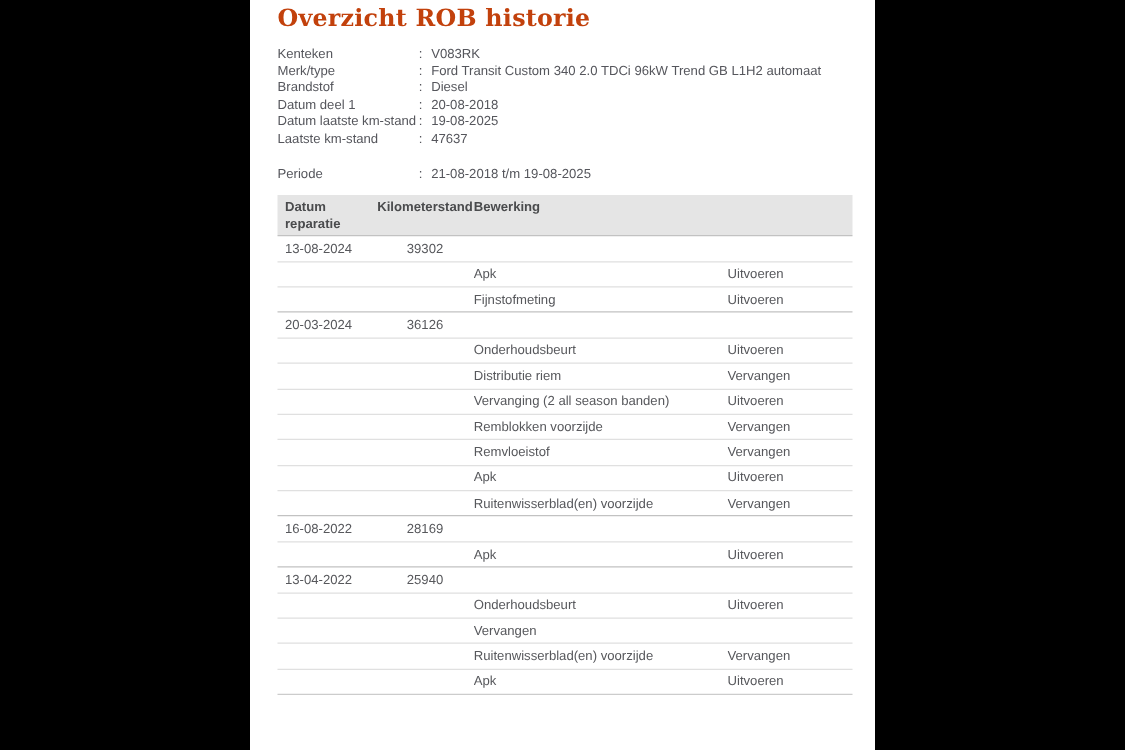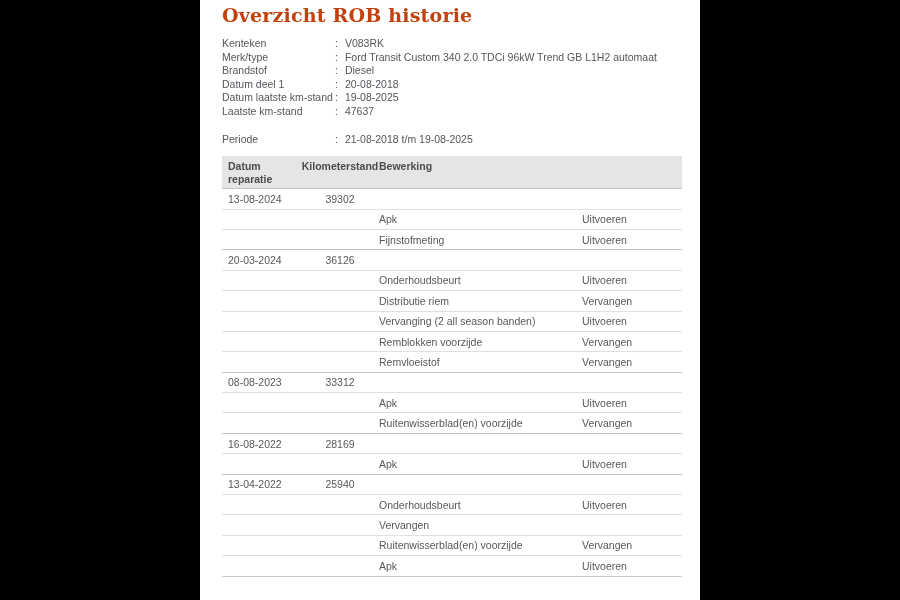--- a/index.html
+++ b/index.html
@@ -156,26 +156,20 @@
             <div class="cell c2"></div>
             <div class="cell c3">Remblokken voorzijde</div>
             <div class="cell c4">Vervangen</div>
           </div>
           <div class="t-row item-row">
             <div class="cell c1"></div>
             <div class="cell c2"></div>
             <div class="cell c3">Remvloeistof</div>
             <div class="cell c4">Vervangen</div>
           </div>
-          <div class="t-row date-row">
-            <div class="cell c1">08-08-2023</div>
-            <div class="cell c2">33312</div>
-            <div class="cell c3"></div>
-            <div class="cell c4"></div>
-          </div>
           <div class="t-row item-row">
             <div class="cell c1"></div>
             <div class="cell c2"></div>
             <div class="cell c3">Apk</div>
             <div class="cell c4">Uitvoeren</div>
           </div>
           <div class="t-row item-row">
             <div class="cell c1"></div>
             <div class="cell c2"></div>
             <div class="cell c3">Ruitenwisserblad(en) voorzijde</div>

